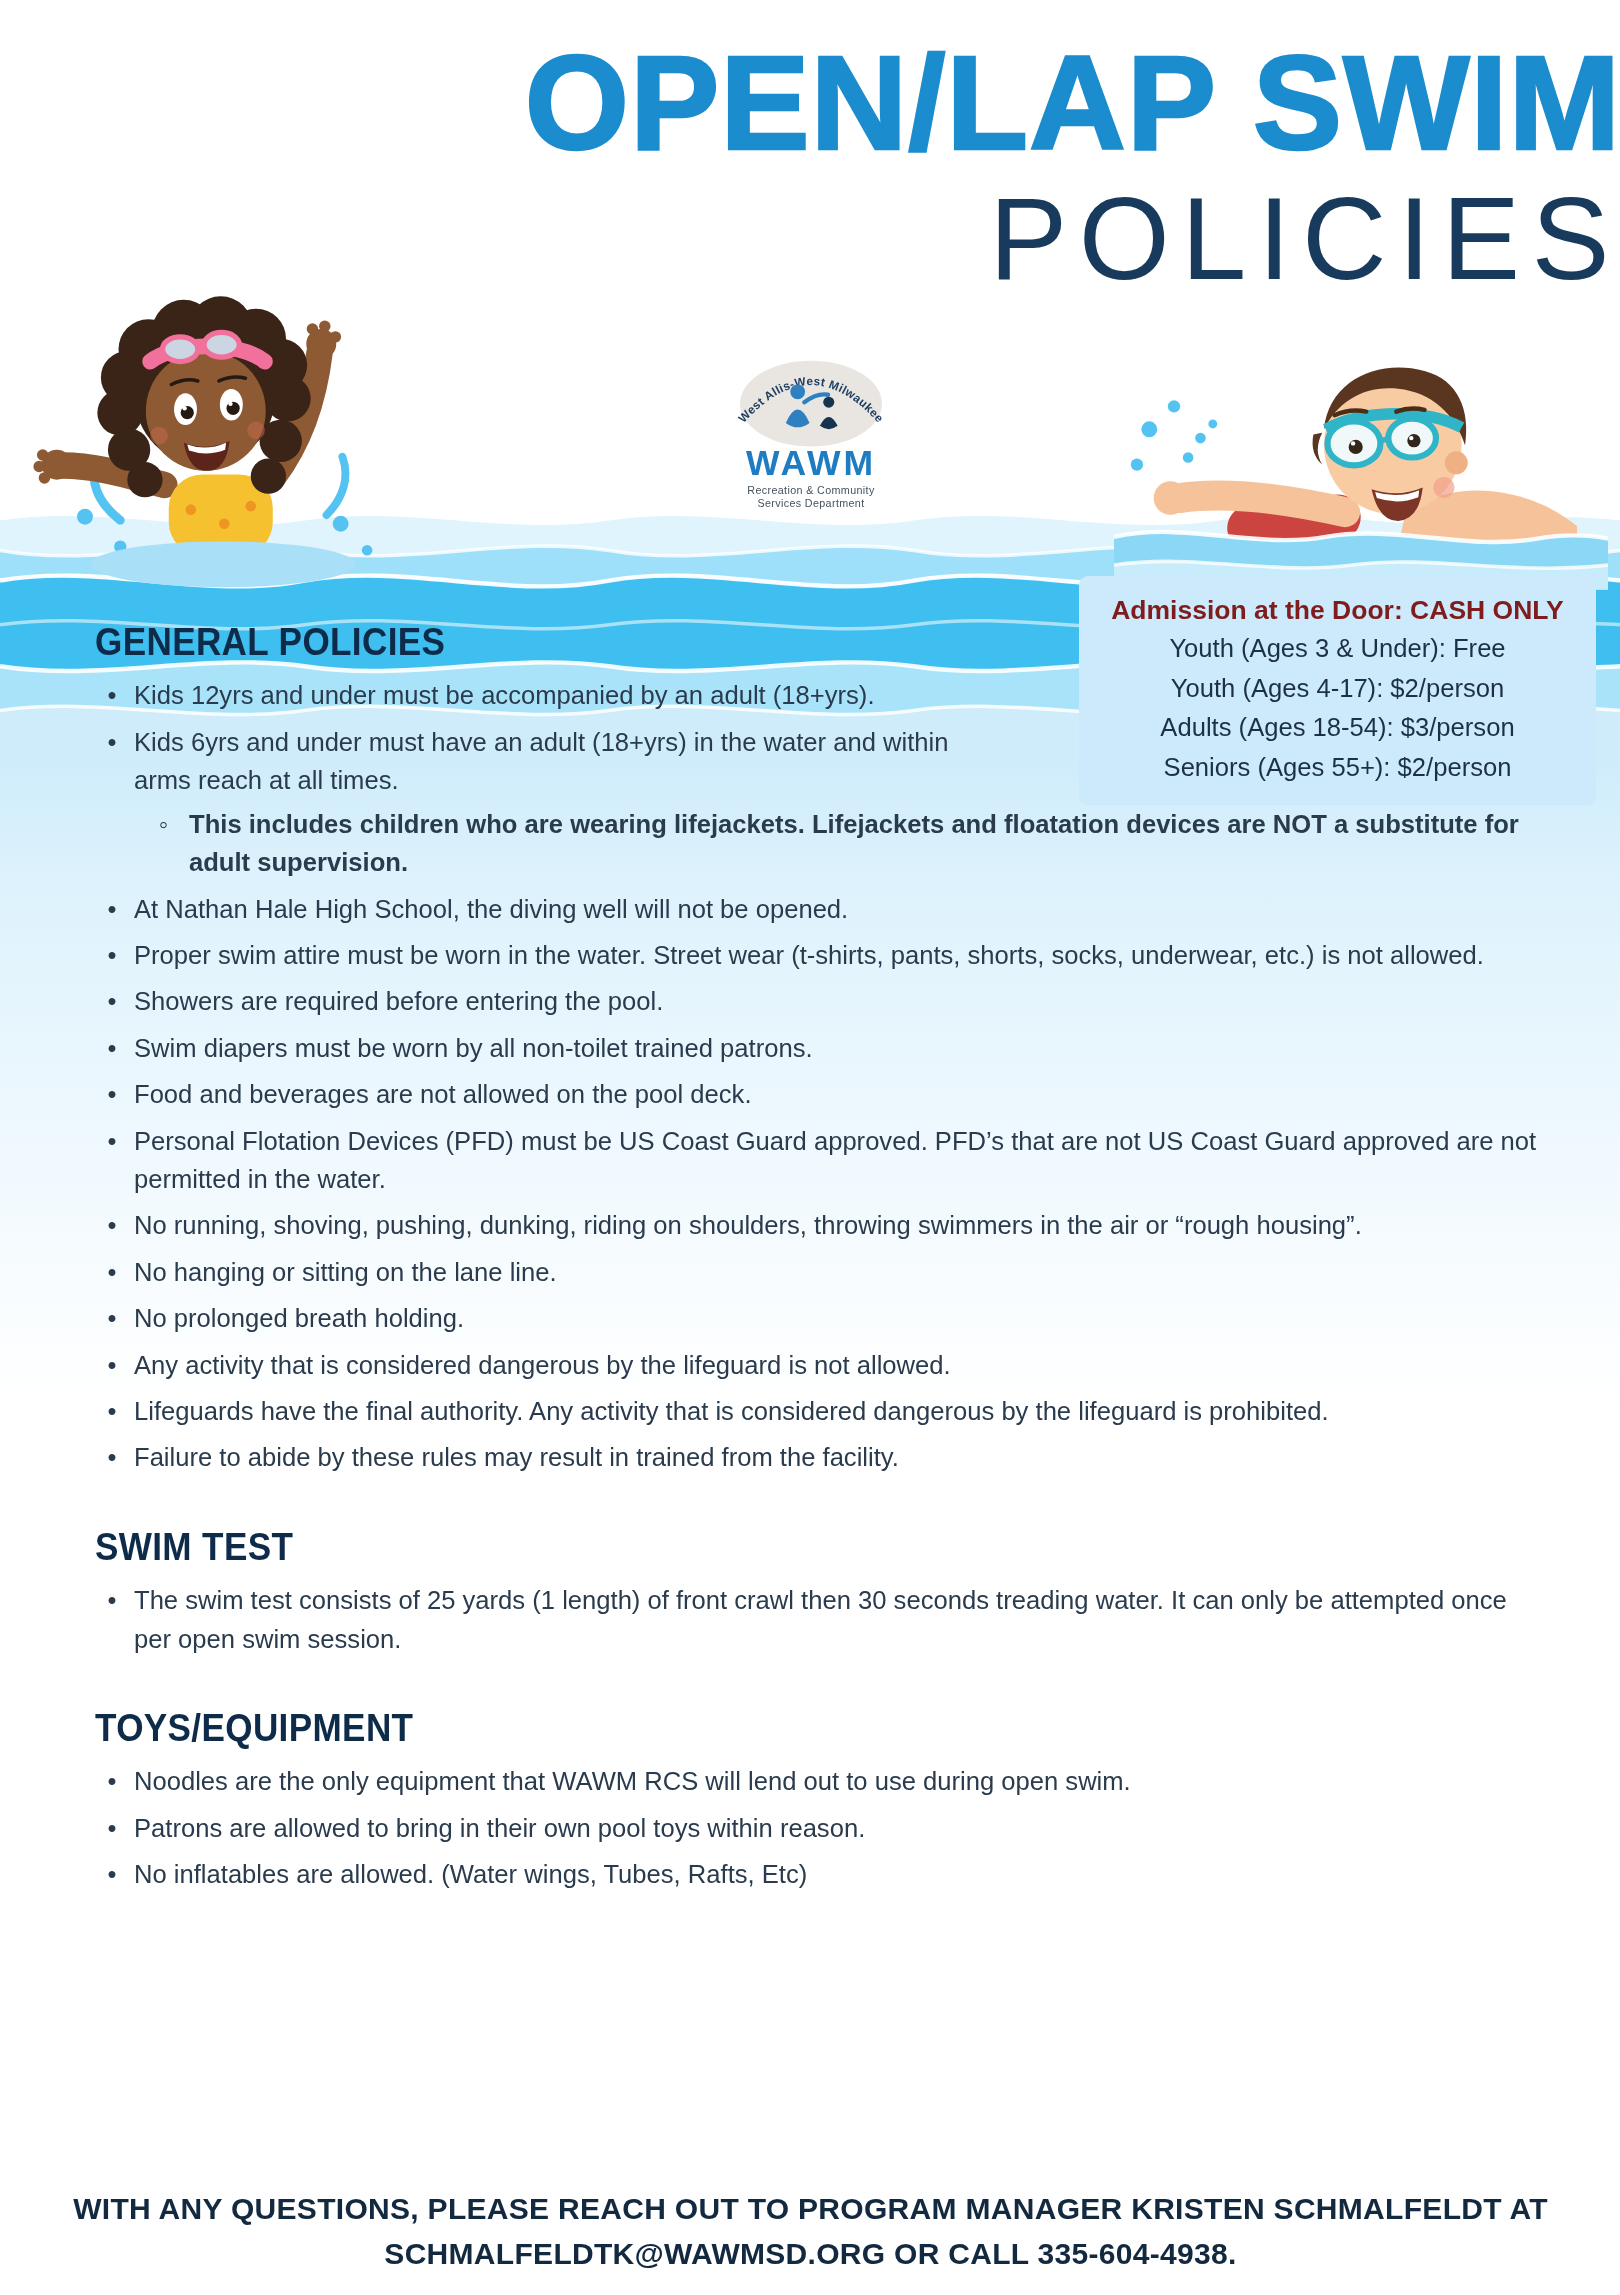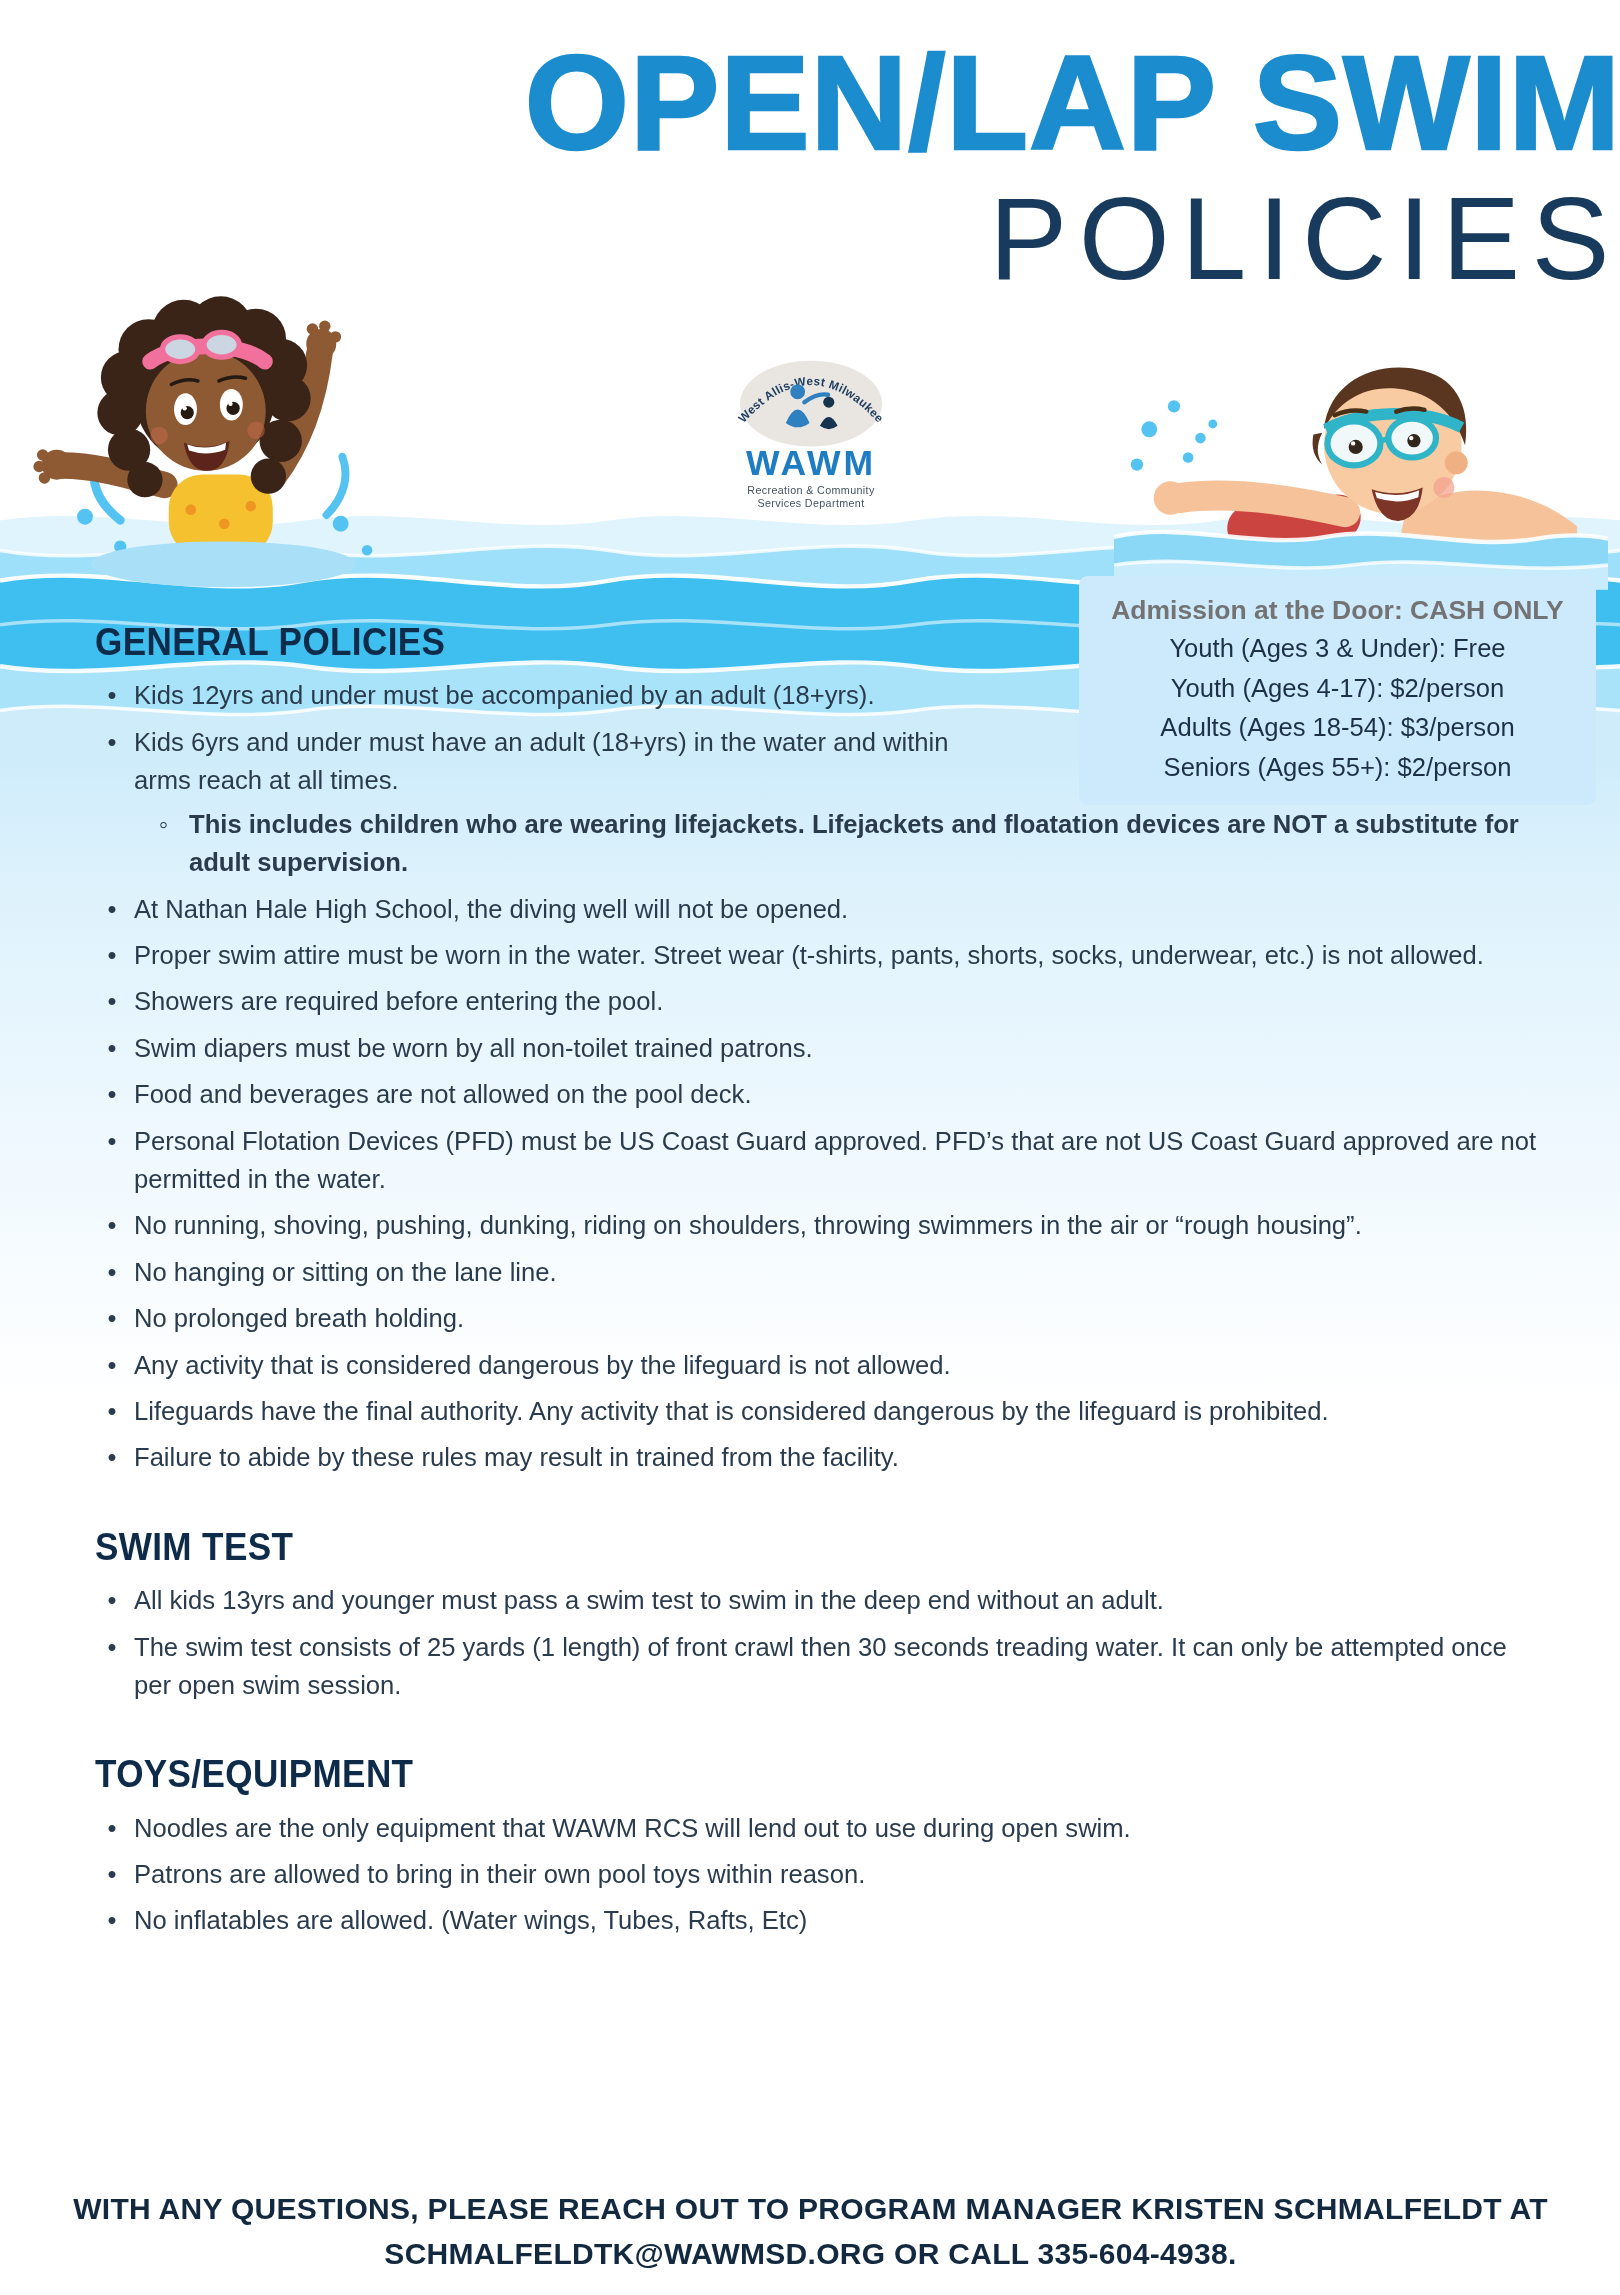--- a/index.html
+++ b/index.html
@@ -24,21 +24,21 @@
     letter-spacing:11.5px;
   }
   .logo{position:absolute;left:50%;top:350px;transform:translateX(-50%);z-index:2;}
   .girl{position:absolute;left:16px;top:254px;width:406px;height:335px;z-index:2;}
   .boy{position:absolute;left:1114px;top:325px;width:494px;height:265px;z-index:2;}
   .admission{
     position:absolute;right:25px;top:576px;width:517px;z-index:3;
     background:#cdeafc;border-radius:8.8px;padding:16px 19.4px 17.7px;
     text-align:center;box-sizing:border-box;
   }
-  .admission-title{font-size:26.5px;font-weight:bold;color:#737373;line-height:1.4;}
+  .admission-title{font-size:26.5px;font-weight:bold;color:#7f1d1d;line-height:1.4;}
   .admission-line{font-size:25.6px;color:#1d3145;line-height:1.55;}
   .content{position:absolute;left:95px;top:620px;width:1448px;z-index:3;}
   .box-spacer{float:right;width:583px;height:181px;}
   .section-heading{
     margin:0 0 12.4px 0;font-size:39px;font-weight:800;color:#0e2c4a;
     letter-spacing:0.4px;transform:scaleX(.9);transform-origin:left center;
   }
   .section-heading.spaced{margin-top:48px;}
   ul{list-style:none;margin:0;padding:0;}
   .policies{font-size:25.6px;line-height:1.5;color:#2a3b4d;}
@@ -229,21 +229,20 @@
       <li><span>No running, shoving, pushing, dunking, riding on shoulders, throwing swimmers in the air or “rough housing”.</span></li>
       <li><span>No hanging or sitting on the lane line.</span></li>
       <li><span>No prolonged breath holding.</span></li>
       <li><span>Any activity that is considered dangerous by the lifeguard is not allowed.</span></li>
       <li><span>Lifeguards have the final authority. Any activity that is considered dangerous by the lifeguard is prohibited.</span></li>
       <li><span>Failure to abide by these rules may result in trained from the facility.</span></li>
     </ul>
 
     <h2 class="section-heading spaced">SWIM TEST</h2>
     <ul class="policies">
-      <li><span>All kids 13yrs and younger must pass a swim test to swim in the deep end without an adult.</span></li>
       <li><span>The swim test consists of 25 yards (1 length) of front crawl then 30 seconds treading water. It can only be attempted once per open swim session.</span></li>
     </ul>
 
     <h2 class="section-heading spaced">TOYS/EQUIPMENT</h2>
     <ul class="policies">
       <li><span>Noodles are the only equipment that WAWM RCS will lend out to use during open swim.</span></li>
       <li><span>Patrons are allowed to bring in their own pool toys within reason.</span></li>
       <li><span>No inflatables are allowed. (Water wings, Tubes, Rafts, Etc)</span></li>
     </ul>
   </main>

